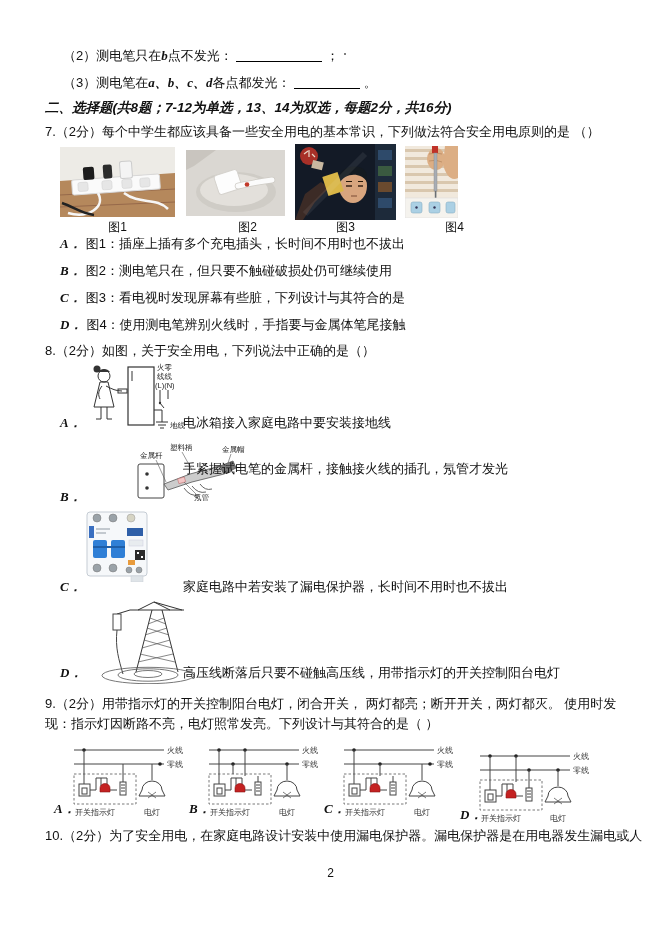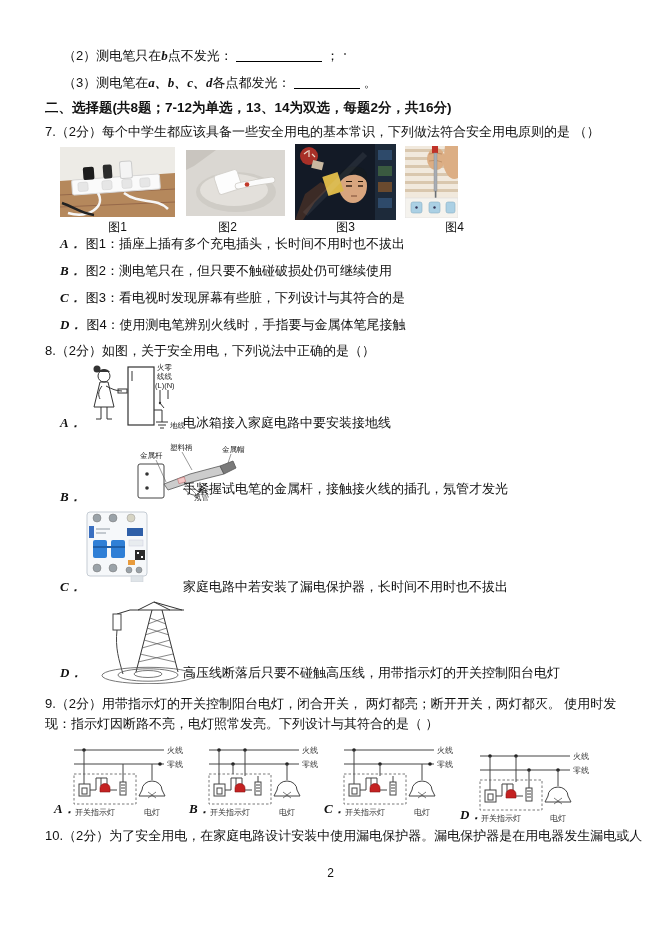--- a/index.html
+++ b/index.html
@@ -39,21 +39,21 @@
     <span class="blank w2"></span>
     <span>；</span>
   </div>
   <div class="speck"></div>
   <div class="abs txt" style="left:63px;top:73px;">
     <span>（3）测电笔在</span><span class="var">a、b、c、d</span><span>各点都发光：</span>
     <span class="blank w3"></span>
     <span>。</span>
   </div>
 
-  <div class="abs txt bold" style="left:45px;top:98px;font-size:13.5px;">二、选择题(共8题；7-12为单选，13、14为双选，每题2分，共16分)</div>
+  <div class="abs txt bold" style="left:45px;top:98px;font-size:13.5px;font-style:italic;">二、选择题(共8题；7-12为单选，13、14为双选，每题2分，共16分)</div>
 
   <div class="abs txt" style="left:45px;top:122px;">7.（2分）每个中学生都应该具备一些安全用电的基本常识，下列做法符合安全用电原则的是 （）</div>
 
   <div class="abs" style="left:60px;top:147px;">
     <svg width="115" height="70" viewBox="0 0 115 70">
       <rect width="115" height="70" fill="#edebe6"></rect>
       <polygon points="0,34 115,26 115,70 0,70" fill="#b5885c"></polygon>
       <path d="M0,48 L115,42 M0,60 L115,55" stroke="#96694a" stroke-width="1"></path>
       <g transform="rotate(-4 56 38)">
         <rect x="12" y="30" width="88" height="15" rx="2" fill="#fafafa" stroke="#d8d8d8"></rect>
@@ -128,21 +128,21 @@
       <g fill="#abd0e4" stroke="#88aec4" stroke-width="0.6">
         <rect x="6" y="56" width="11" height="11" rx="2"></rect>
           <rect x="24" y="56" width="11" height="11" rx="2"></rect>
           <rect x="41" y="56" width="9" height="11" rx="2"></rect>
       </g>
       <circle cx="11.5" cy="61.5" r="1.2" fill="#335"></circle>
         <circle cx="29.5" cy="61.5" r="1.2" fill="#335"></circle>
     </svg>
   </div>
   <div class="caption" style="left:60px;width:115px;">图1</div>
-  <div class="caption" style="left:178px;width:99px;">图2</div>
+  <div class="caption" style="left:198px;width:99px;">图2</div>
   <div class="caption" style="left:295px;width:101px;">图3</div>
   <div class="caption" style="left:428px;width:53px;">图4</div>
 
   <div class="abs" style="left:60px;top:234px;">
     <div class="optline txt"><span class="letter">A．</span><span>图1：插座上插有多个充电插头，长时间不用时也不拔出</span></div>
     <div class="optline txt"><span class="letter">B．</span><span>图2：测电笔只在，但只要不触碰破损处仍可继续使用</span></div>
     <div class="optline txt"><span class="letter">C．</span><span>图3：看电视时发现屏幕有些脏，下列设计与其符合的是</span></div>
     <div class="optline txt"><span class="letter">D．</span><span>图4：使用测电笔辨别火线时，手指要与金属体笔尾接触</span></div>
   </div>
 
@@ -184,21 +184,21 @@
       <path d="M50,12 L60,30" stroke="#555" stroke-width="0.6"></path>
       <text x="8" y="18" class="lbl7">金属杆</text>
       <path d="M24,20 L34,42" stroke="#555" stroke-width="0.6"></path>
       <text x="90" y="12" class="lbl7">金属帽</text>
       <path d="M99,14 L96,23" stroke="#555" stroke-width="0.6"></path>
       <text x="62" y="60" class="lbl7">氖管</text>
       <path d="M64,54 L52,42" stroke="#555" stroke-width="0.6"></path>
     </svg>
   </div>
   <div class="abs txt" style="left:60px;top:487px;"><span class="letter">B．</span></div>
-  <div class="q8text" style="left:183px;top:479px;">手紧握试电笔的金属杆，接触接火线的插孔，氖管才发光</div>
+  <div class="q8text" style="left:183px;top:459px;">手紧握试电笔的金属杆，接触接火线的插孔，氖管才发光</div>
 
   <div class="abs" style="left:85px;top:510px;">
     <svg width="64" height="72" viewBox="0 0 64 72">
       <rect x="2" y="2" width="60" height="64" rx="3" fill="#f6f8fa" stroke="#c5ccd4"></rect>
       <circle cx="12" cy="8" r="4" fill="#9aa2a8" stroke="#777" stroke-width="0.5"></circle>
       <circle cx="28" cy="8" r="4" fill="#9aa2a8" stroke="#777" stroke-width="0.5"></circle>
       <circle cx="46" cy="8" r="4" fill="#d6d4c4" stroke="#999" stroke-width="0.5"></circle>
       <rect x="4" y="16" width="5" height="12" fill="#3a6fc0"></rect>
       <rect x="11" y="18" width="14" height="2" fill="#c3c9cf"></rect>
         <rect x="11" y="22" width="10" height="2" fill="#c3c9cf"></rect>

